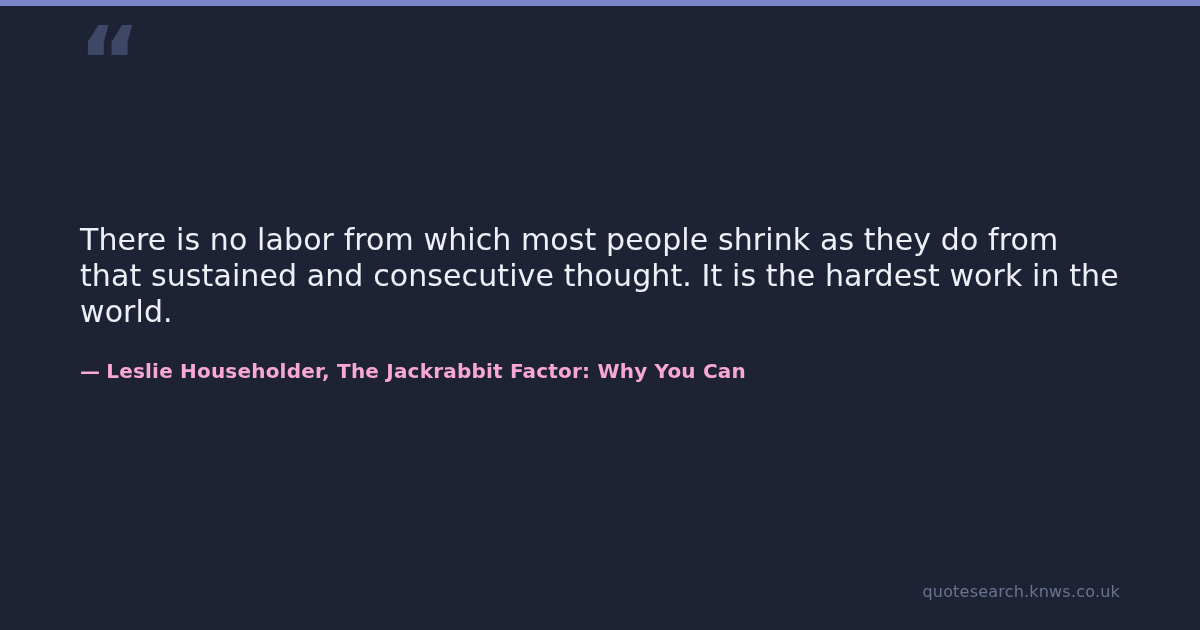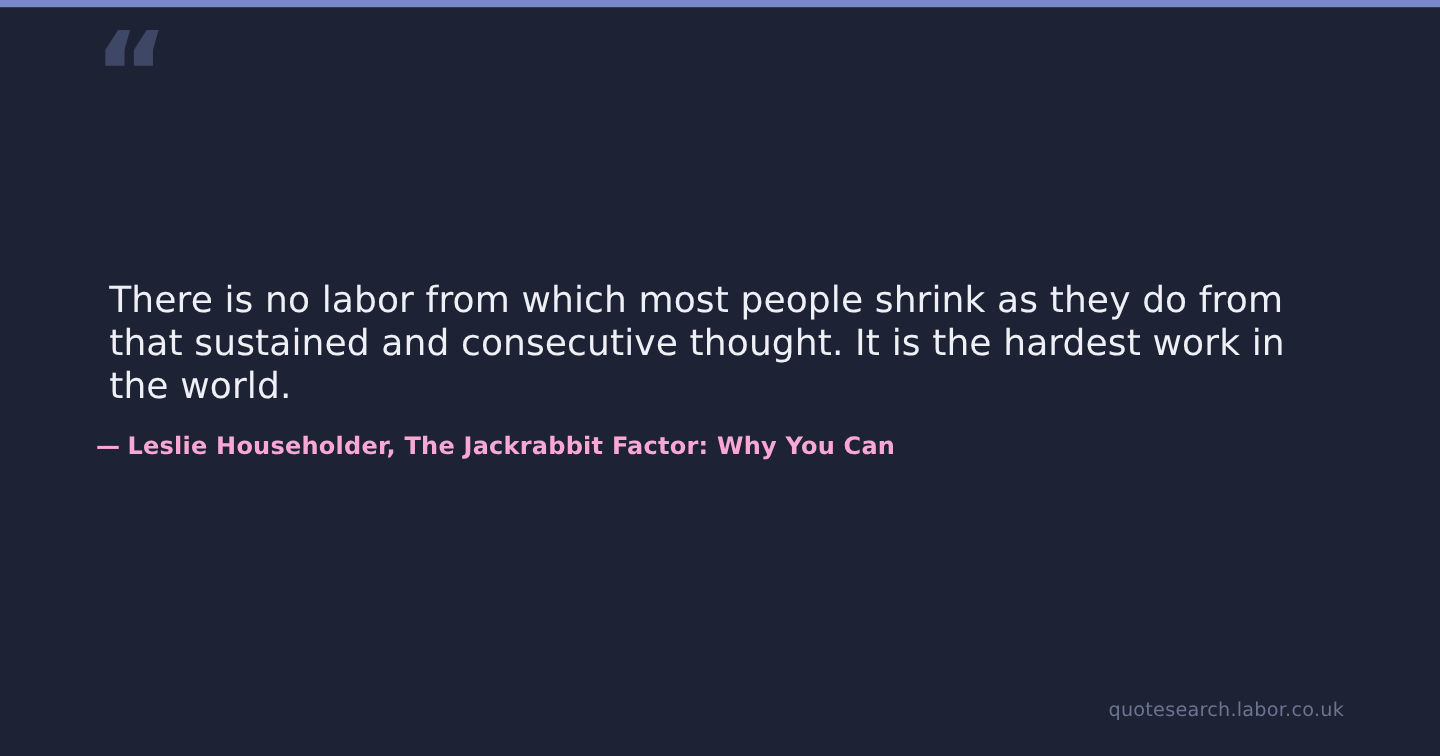--- a/index.html
+++ b/index.html
@@ -45,21 +45,21 @@
   }
 
   .quote-body {
     position: absolute;
     left: 80px;
     top: 222px;
     width: 1046px;
   }
 
   .quote-text {
-    margin: 11px;
+    margin: 0;
     font-family: "DejaVu Sans", sans-serif;
     font-size: 30px;
     font-weight: 400;
     line-height: 36px;
     color: #eef0f6;
     letter-spacing: 0.1px;
   }
 
   .attribution {
     position: absolute;
@@ -103,15 +103,15 @@
   <div class="quote-mark">“</div>
 
   <div class="quote-body">
     <p class="quote-text">There is no labor from which most people shrink as they do from that sustained and consecutive thought. It is the hardest work in the world.</p>
   </div>
 
   <p class="attribution">
     <span class="dash">—</span><span>Leslie Householder, The Jackrabbit Factor: Why You Can</span>
   </p>
 
-  <p class="footer-url">quotesearch.labor.co.uk</p>
+  <p class="footer-url">quotesearch.knws.co.uk</p>
 
 </div>
 
 </body></html>

